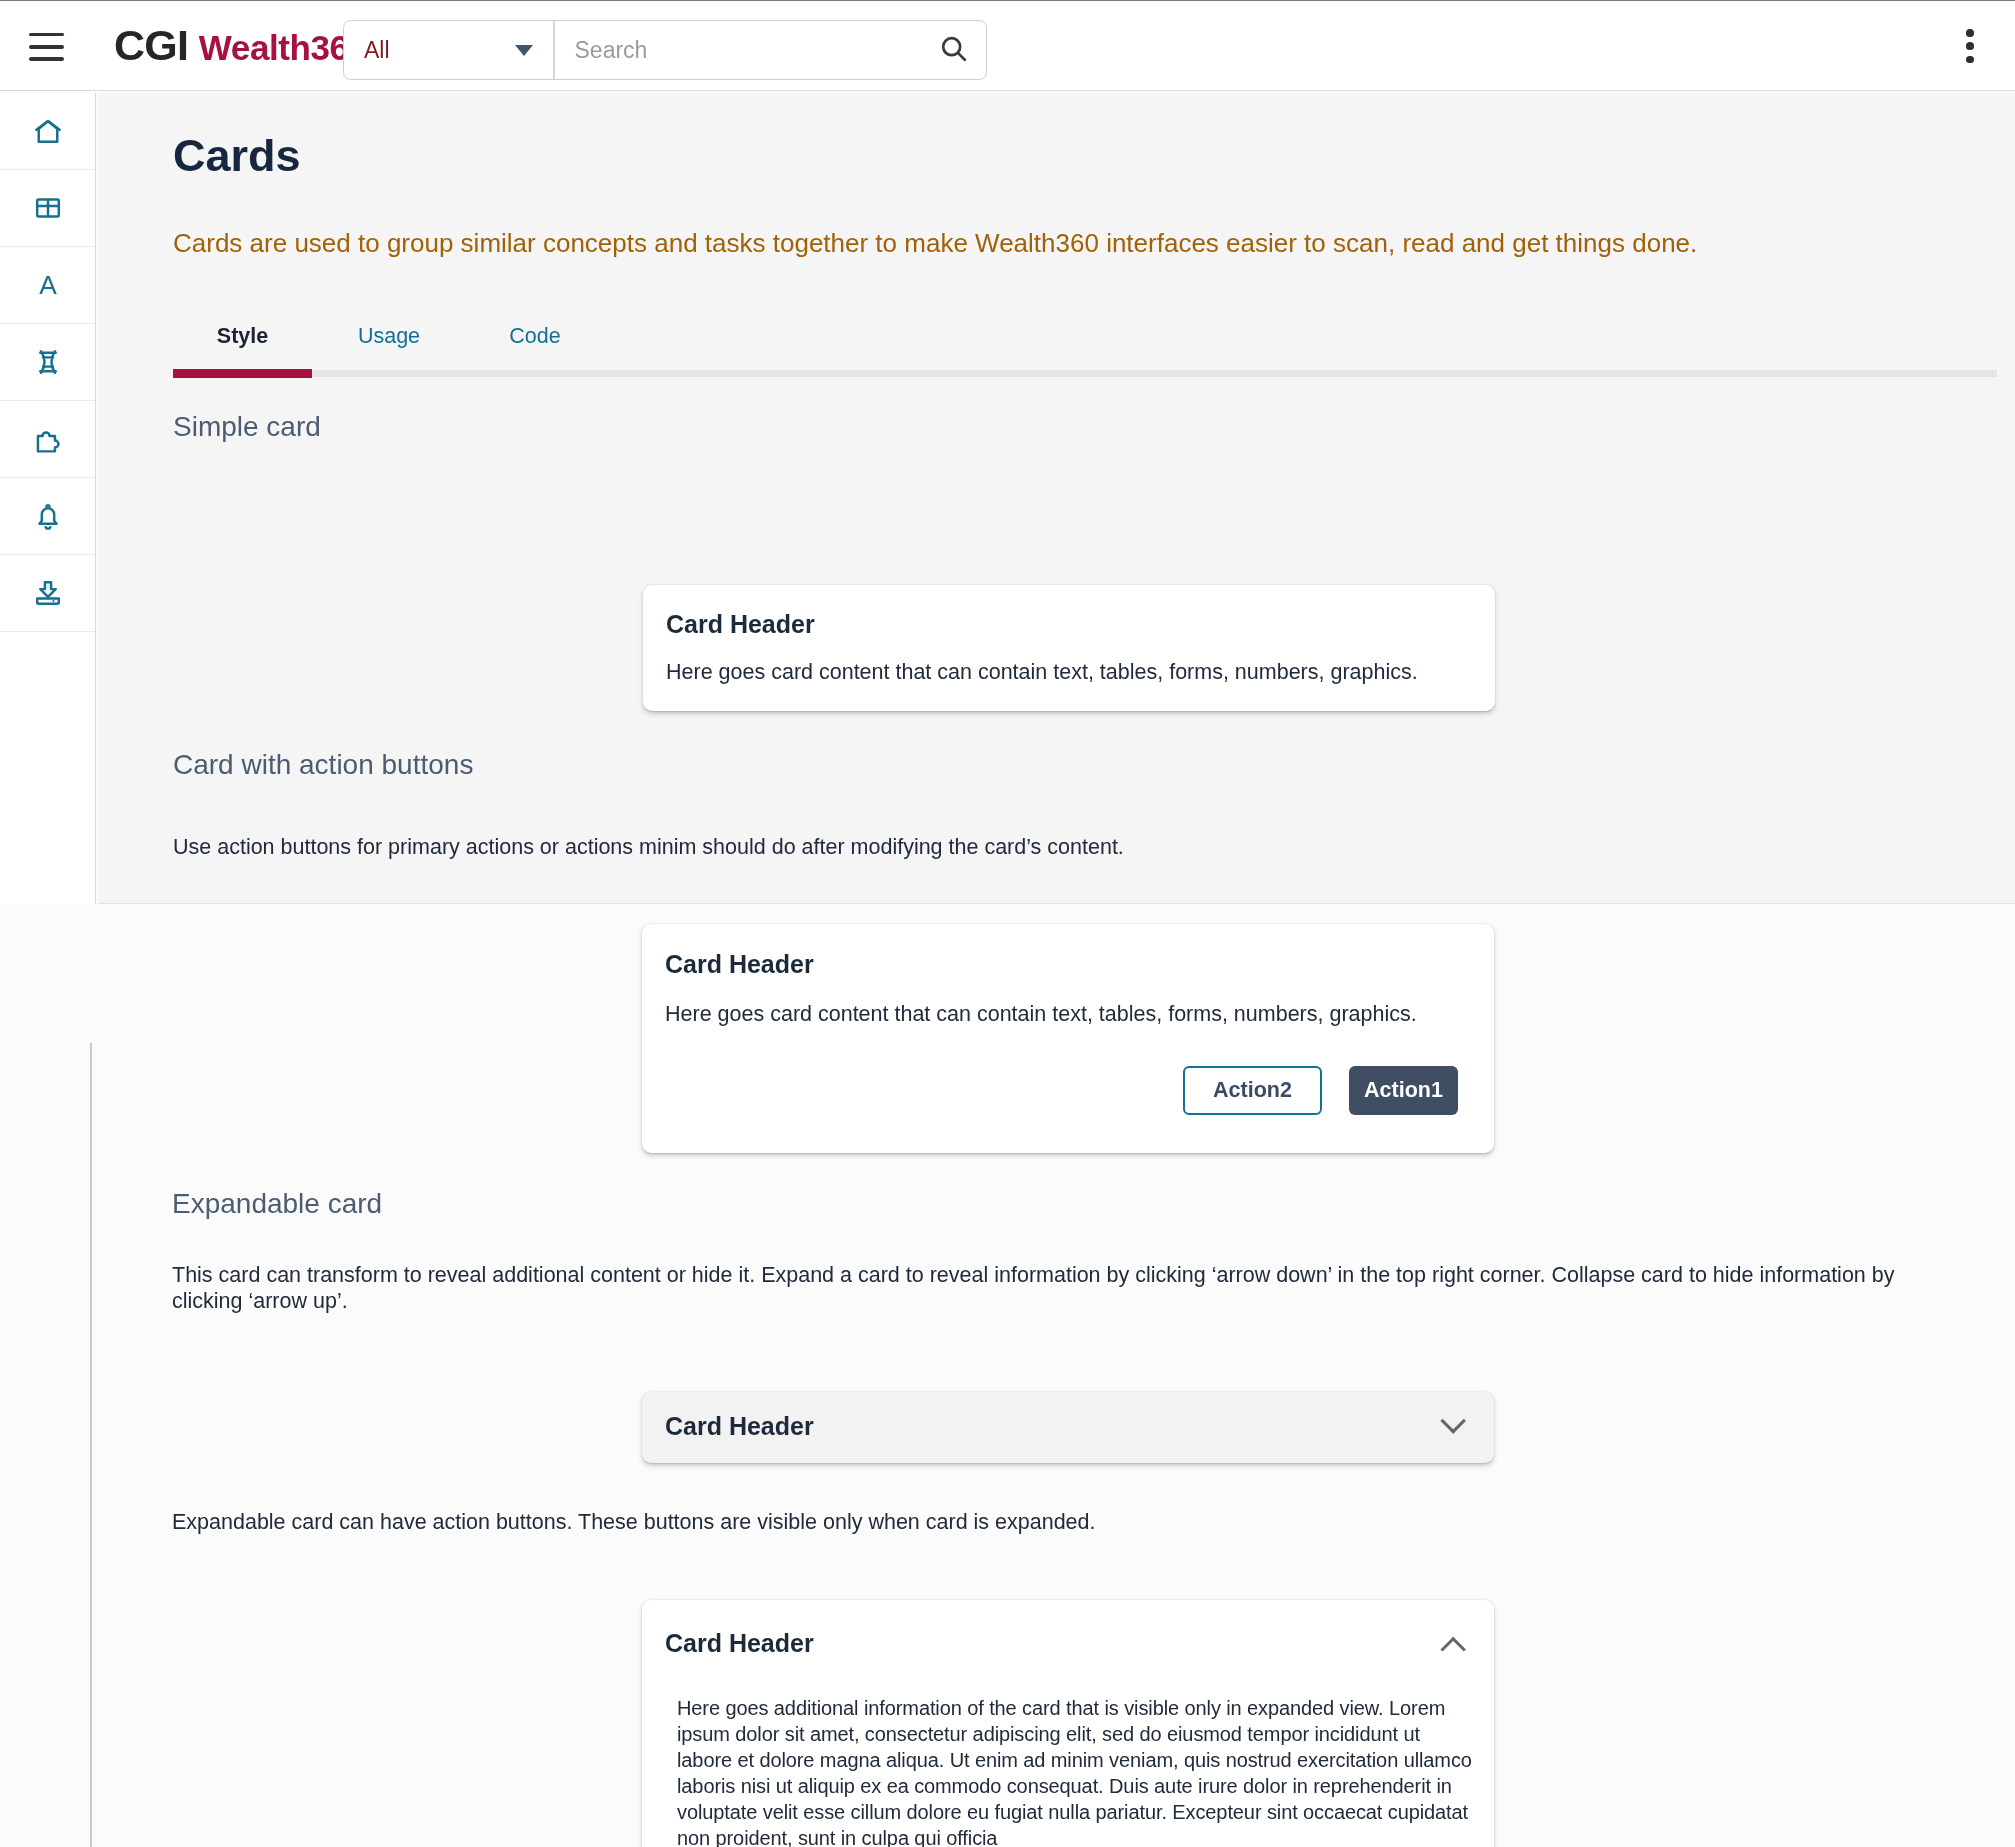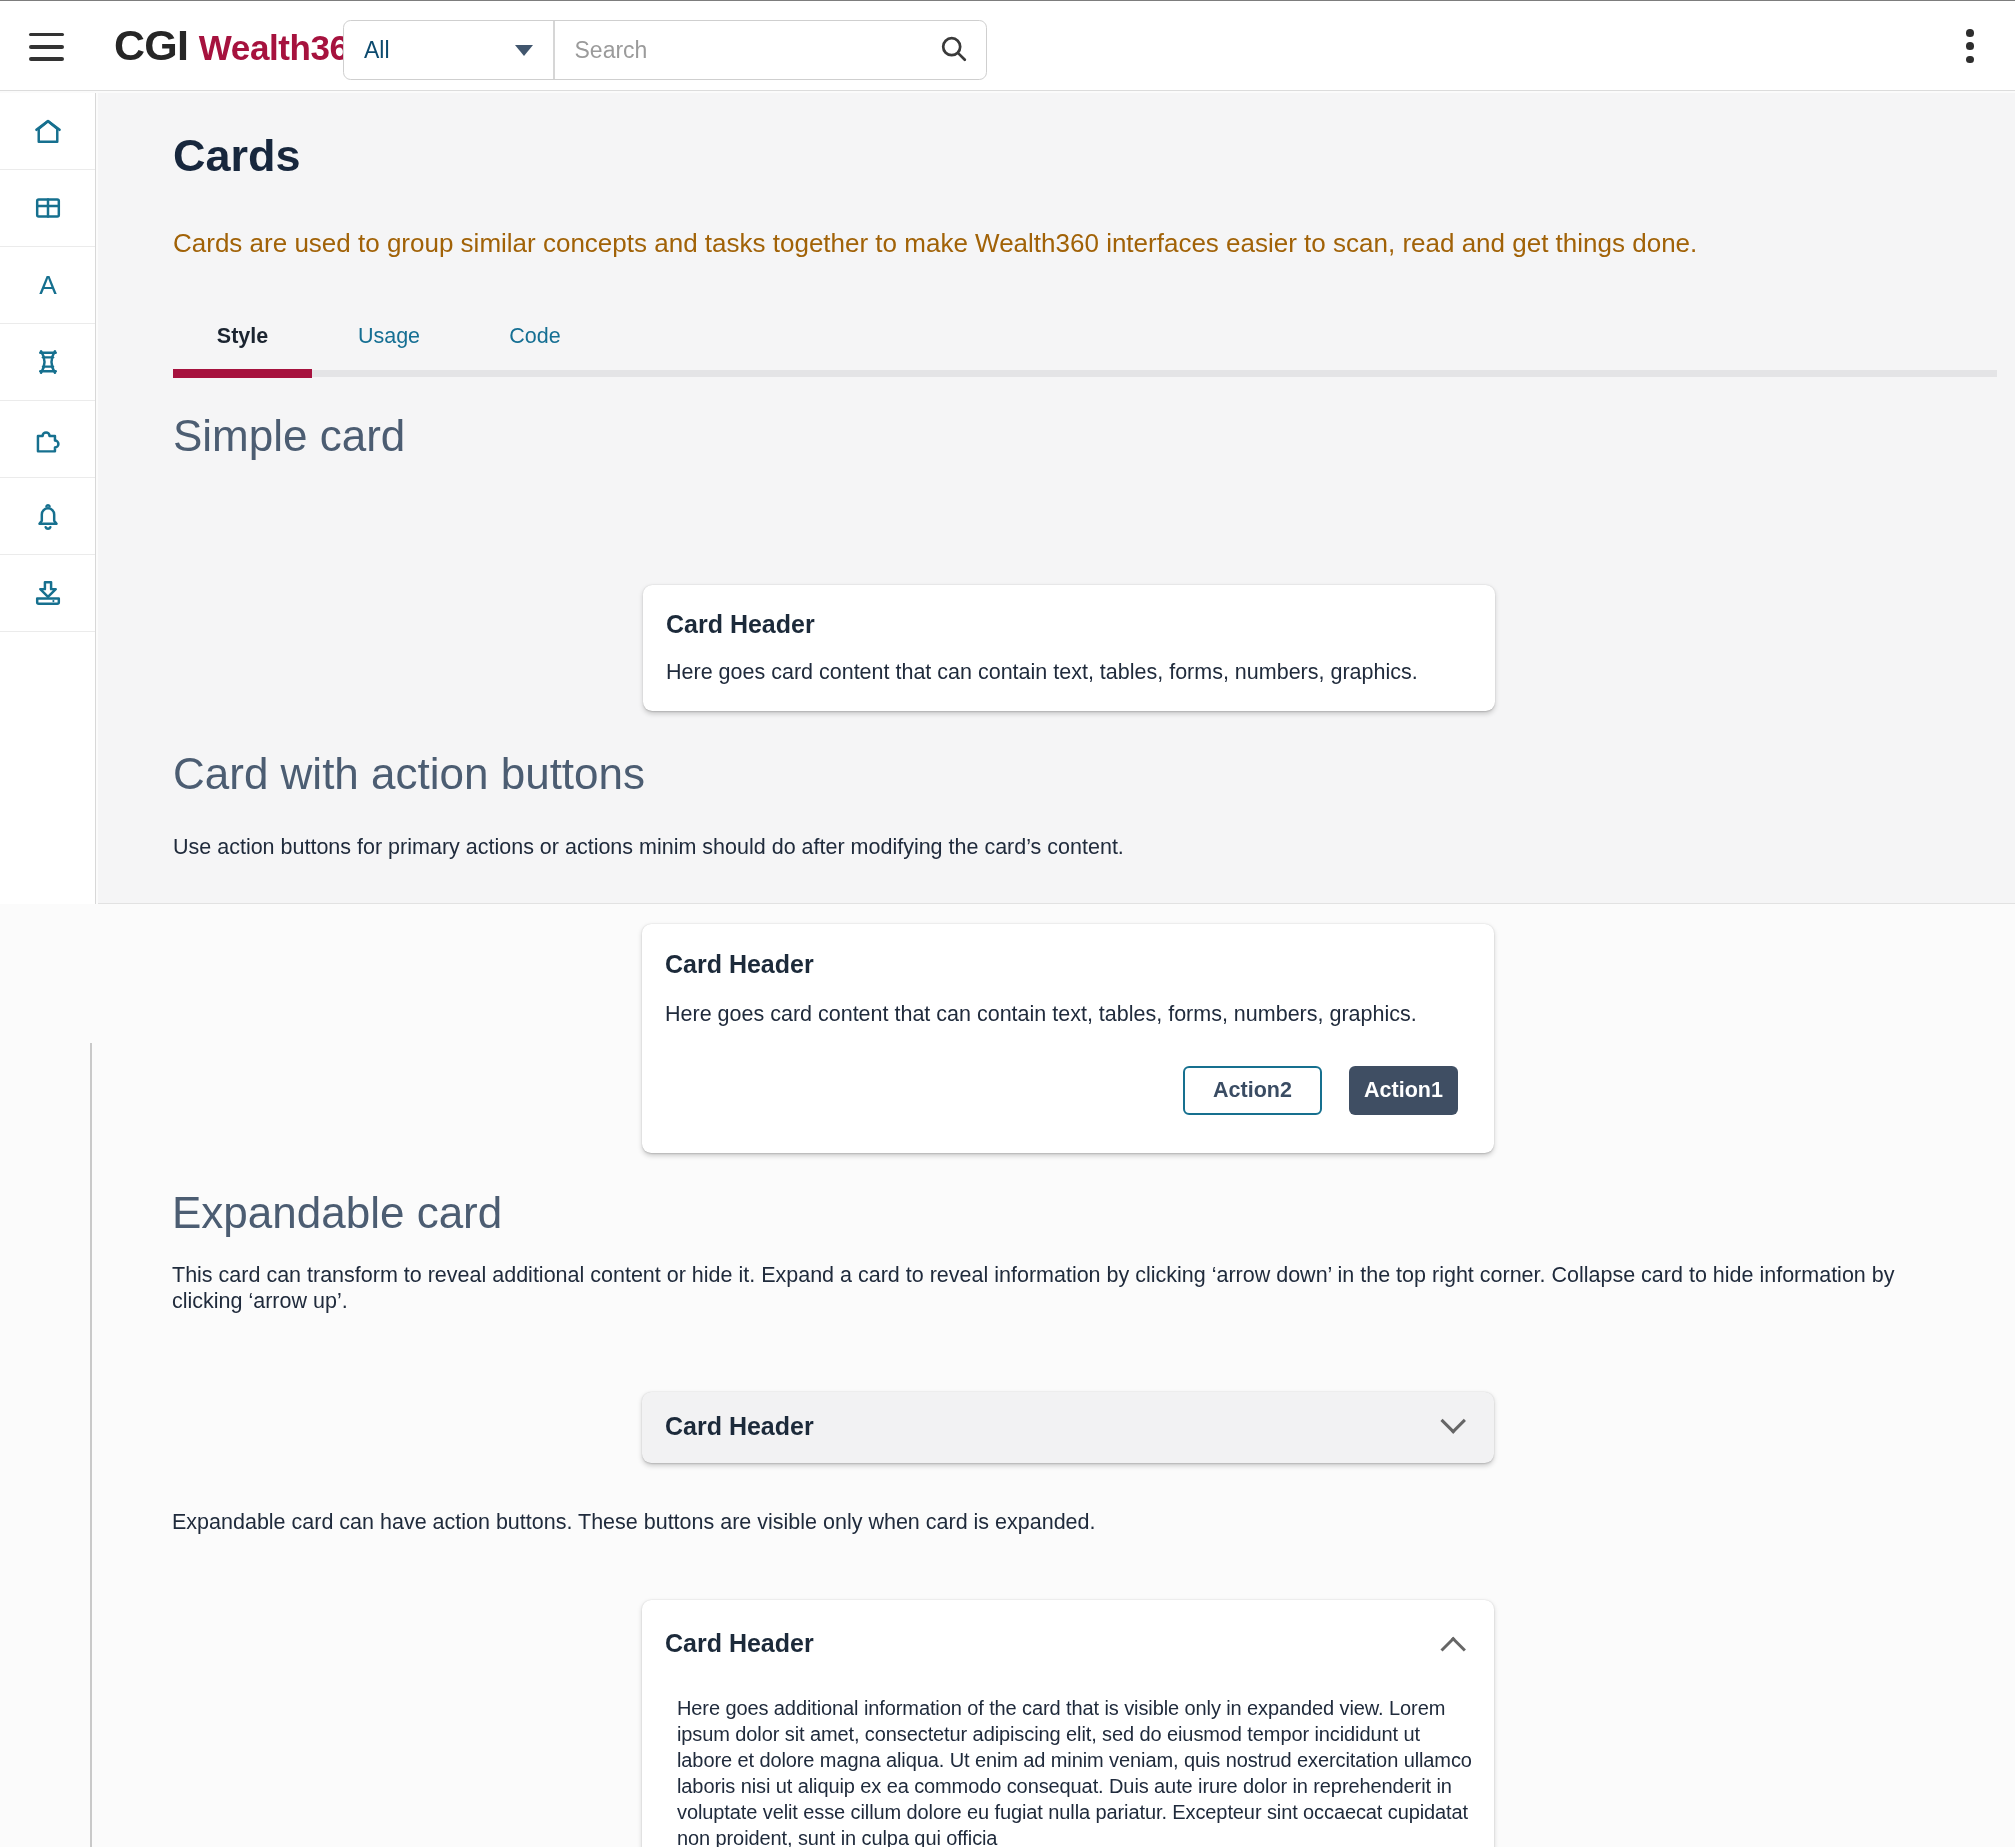--- a/index.html
+++ b/index.html
@@ -28,21 +28,21 @@
   .brand-cgi { font-size: 43px; font-weight: 700; color: #262626; letter-spacing: -0.8px; }
   .brand-product { font-size: 35px; font-weight: 700; color: #A6123E; margin-left: 10.8px; letter-spacing: -0.4px; }
   .brand-tm { font-size: 13px; font-weight: 700; color: #A6123E; margin-left: 4.6px; position: relative; top: -15.4px; }
 
   .search-box {
     position: absolute; left: 343px; top: 19px; width: 644px; height: 60px;
     background: #fff; border: 1.5px solid #CFCFCF; border-radius: 7.7px;
     display: flex; align-items: stretch; overflow: hidden;
   }
   .search-filter { width: 209px; display: flex; align-items: center; padding: 0 20px; cursor: pointer; }
-  .search-filter-value { font-size: 23px; color: #0c4a6e; }
+  .search-filter-value { font-size: 23px; color: #7f1d1d; }
   .caret-down {
     margin-left: auto; width: 0; height: 0;
     border-left: 9.2px solid transparent; border-right: 9.2px solid transparent;
     border-top: 11.5px solid #41566E;
   }
   .search-divider { width: 1.5px; background: #D6D6D6; }
   .search-input {
     flex: 1; border: none; outline: none; font-size: 23px; color: #222;
     padding-left: 20px; font-family: "Liberation Sans", sans-serif; background: transparent;
   }
@@ -74,21 +74,21 @@
   .page-desc { position: absolute; left: 75px; top: 135px; font-size: 26px; color: #a16207; width: 1768px; }
 
   .tabs { position: absolute; left: 75px; top: 209px; display: flex; height: 68px; }
   .tab { display: flex; align-items: center; justify-content: center; font-size: 21.5px; cursor: pointer; }
   .tab-style  { width: 139px; color: #1B2430; font-weight: 600; }
   .tab-usage  { width: 154px; color: #156F93; font-weight: 500; }
   .tab-code   { width: 138px; color: #156F93; font-weight: 500; }
   .tab-track { position: absolute; left: 75px; top: 277px; width: 1824px; height: 7px; background: #E4E4E6; }
   .tab-active-bar { position: absolute; left: 75px; top: 276px; width: 139px; height: 8.5px; background: #A6123E; }
 
-  .section-heading { position: absolute; font-size: 44px; font-weight: 400; color: #4C5D72; }
+  .section-heading { position: absolute; font-size: 28px; font-weight: 400; color: #4C5D72; }
   .body-text { font-size: 21.5px; color: #202B3C; line-height: 1.22; }
 
   .card {
     position: absolute; width: 852px; background: #fff; border-radius: 9.2px;
     box-shadow: 0 2.3px 5.4px rgba(0,0,0,0.18), 0 0.8px 1.5px rgba(0,0,0,0.14);
   }
   .card-header-text { position: absolute; left: 23px; font-size: 25px; font-weight: 700; color: #1C2A3A; }
   .card-content-text { position: absolute; left: 23px; font-size: 21.5px; color: #202B3C; }
 
   

